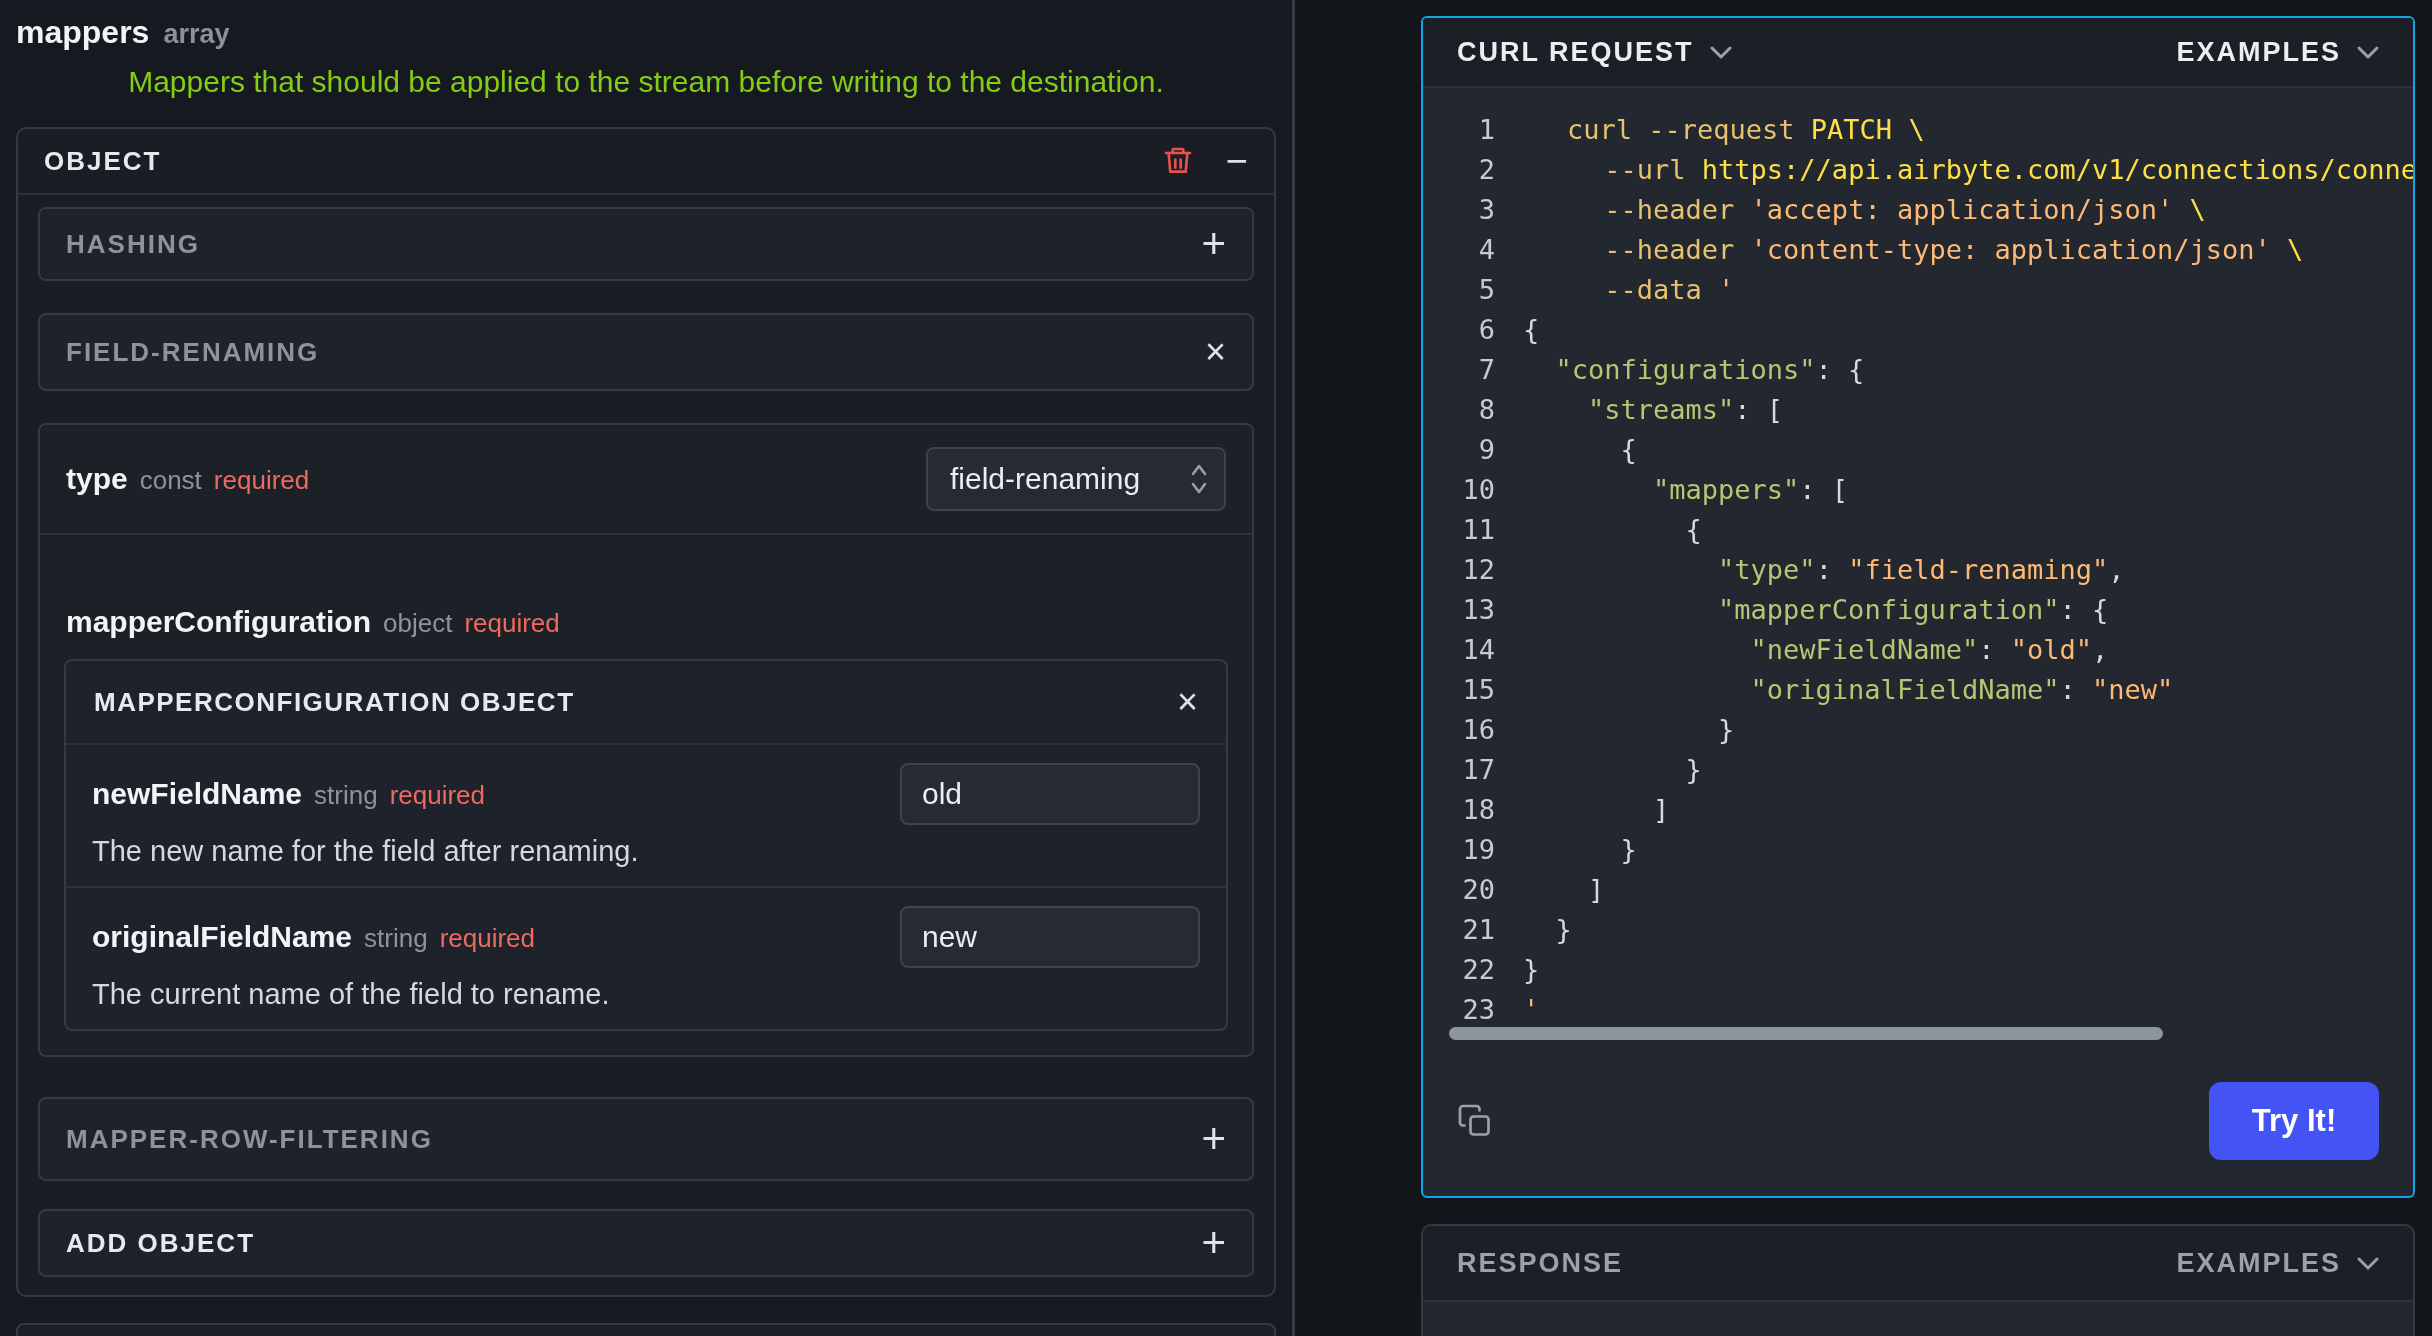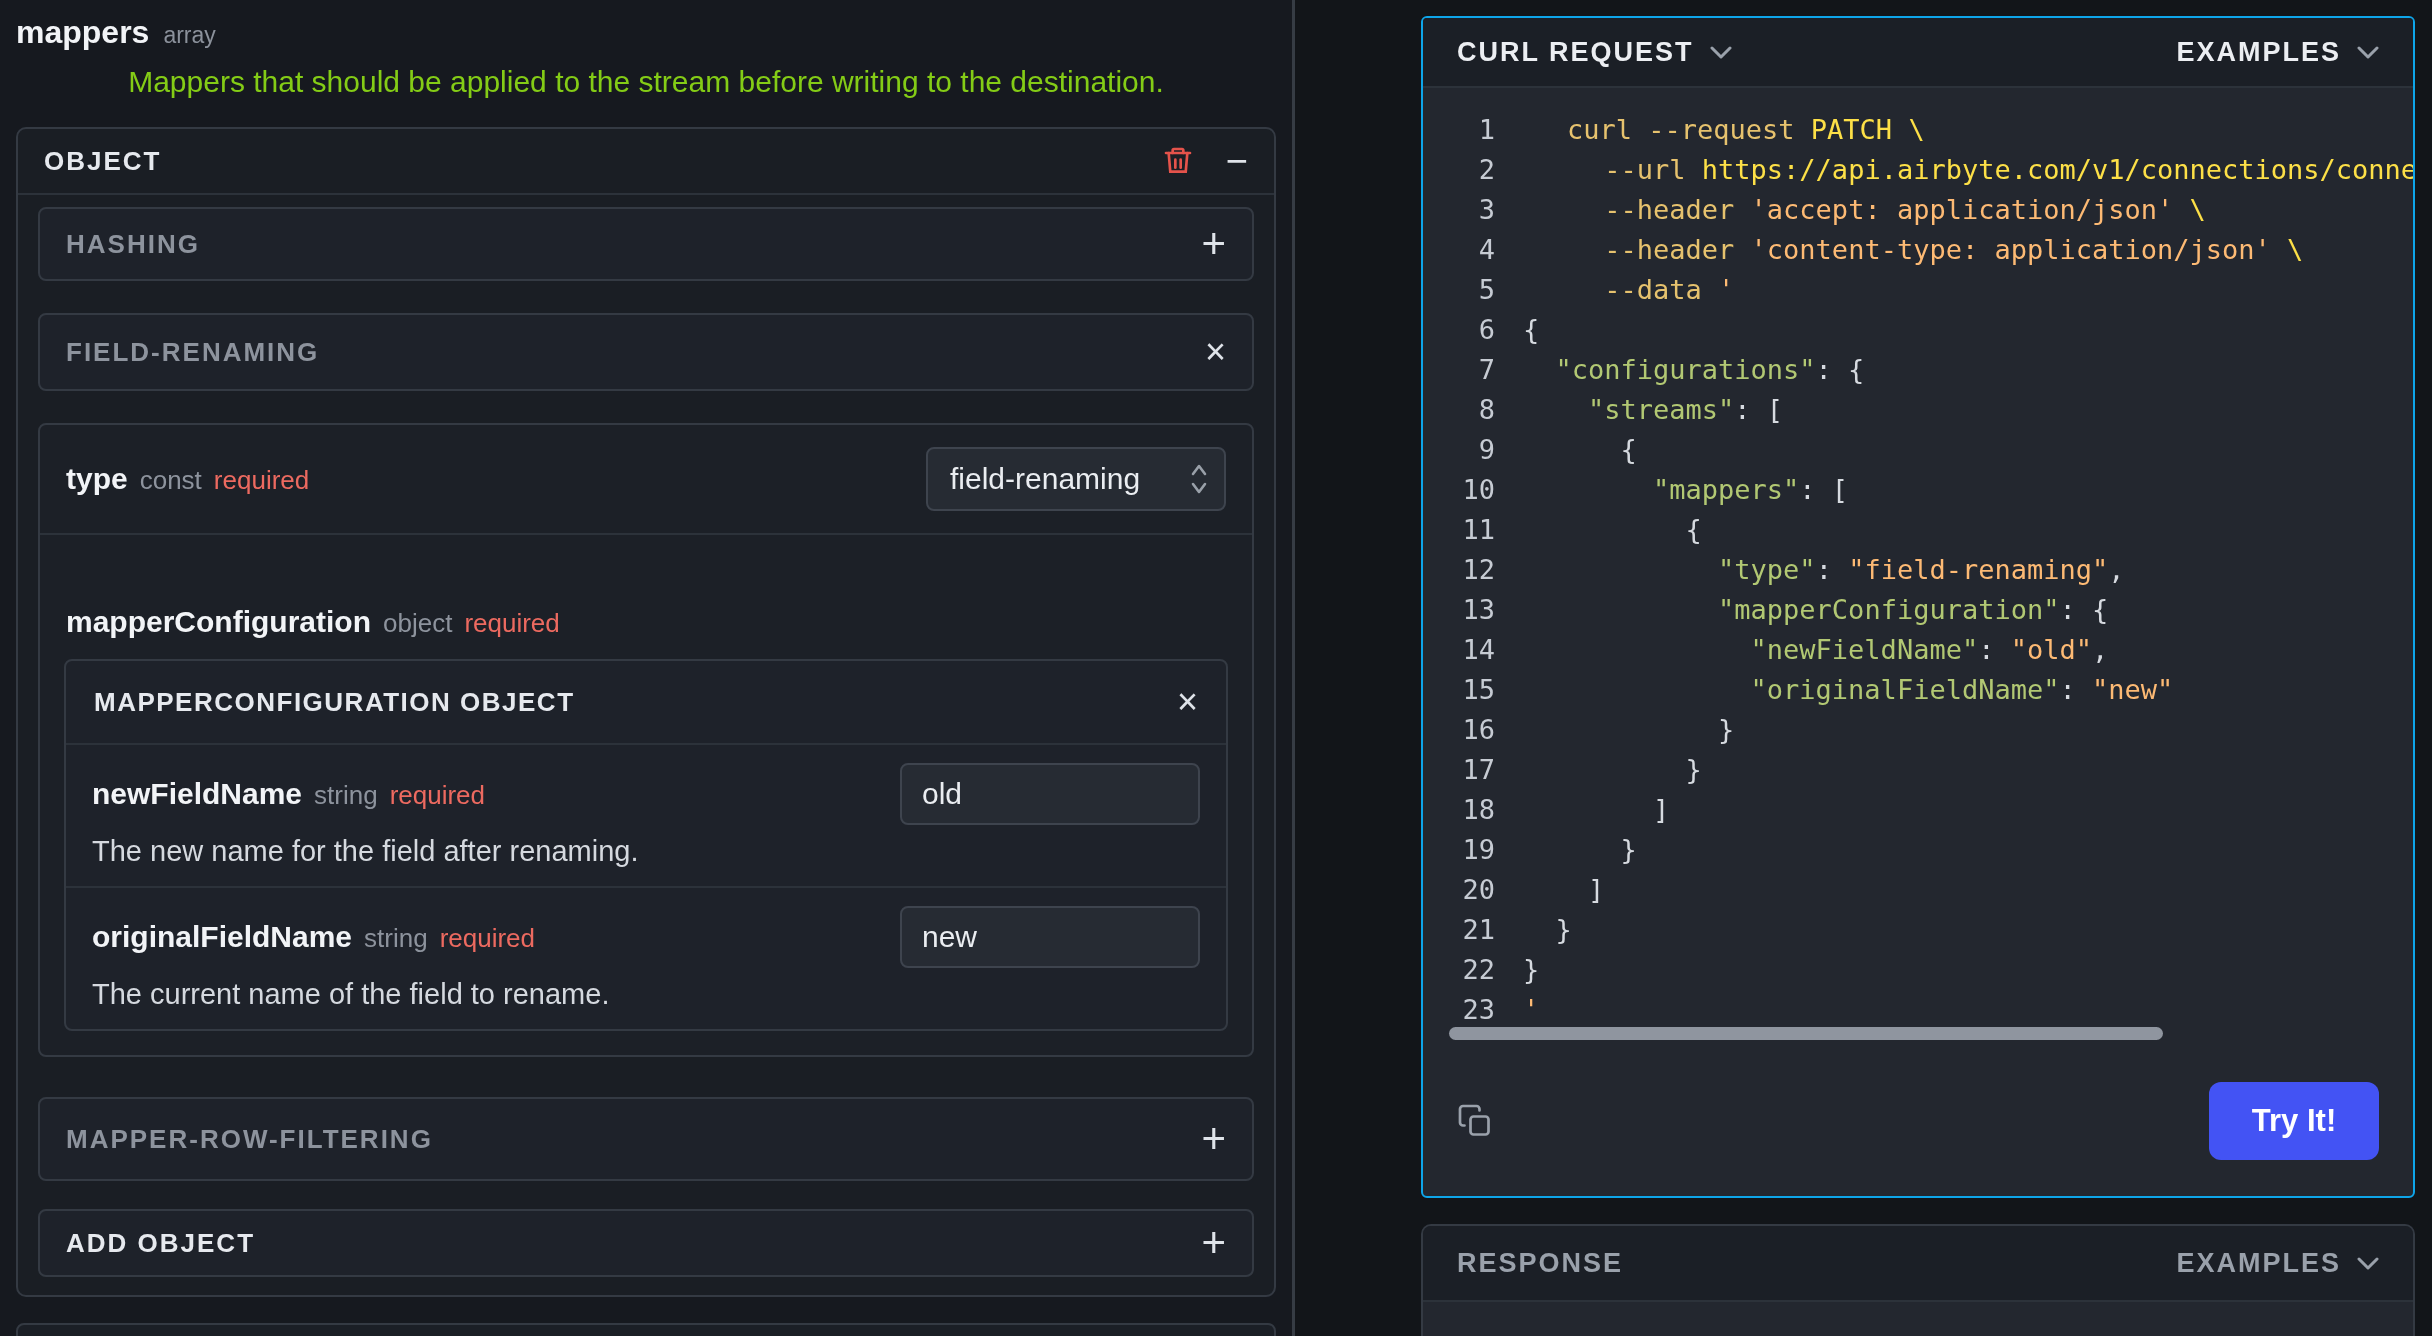--- a/index.html
+++ b/index.html
@@ -8,21 +8,21 @@
     position:relative; overflow:hidden;
     background:#16191f;
     font-family:"Liberation Sans", sans-serif;
     color:#dfe3e8;
   }
 
   
   .left-col { position:absolute; top:0; left:0; width:1292px; height:100%; background:#16191f; padding:14px 16px 0 16px; }
   .prop-head { display:flex; align-items:baseline; gap:14px; }
   .prop-name { font-size:32px; font-weight:700; color:#f2f4f7; }
-  .prop-meta { font-size:23px; color:#8b919b; }
+  .prop-meta { font-size:27px; color:#8b919b;font-weight:bold; }
   .prop-desc { margin-top:14px; font-size:30px; color:#84cc16;text-align:center; }
 
   .object-panel { margin-top:28px; border:2px solid #343a43; border-radius:10px; background:#1a1e24; }
   .panel-header { height:66px; display:flex; align-items:center; justify-content:space-between; padding:0 26px; border-bottom:2px solid #2c323a; }
   .panel-title { font-size:26px; font-weight:700; letter-spacing:2px; color:#e6e9ee; }
   .header-icons { display:flex; align-items:center; gap:32px; }
   .panel-body { padding:12px 20px 18px 20px; }
 
   .option-box { border:2px solid #343a43; border-radius:8px; background:#1e222a; display:flex; align-items:center; justify-content:space-between; padding:0 26px; cursor:pointer; }
   .opt-title { font-size:26px; font-weight:700; letter-spacing:2px; color:#8d939d; }

